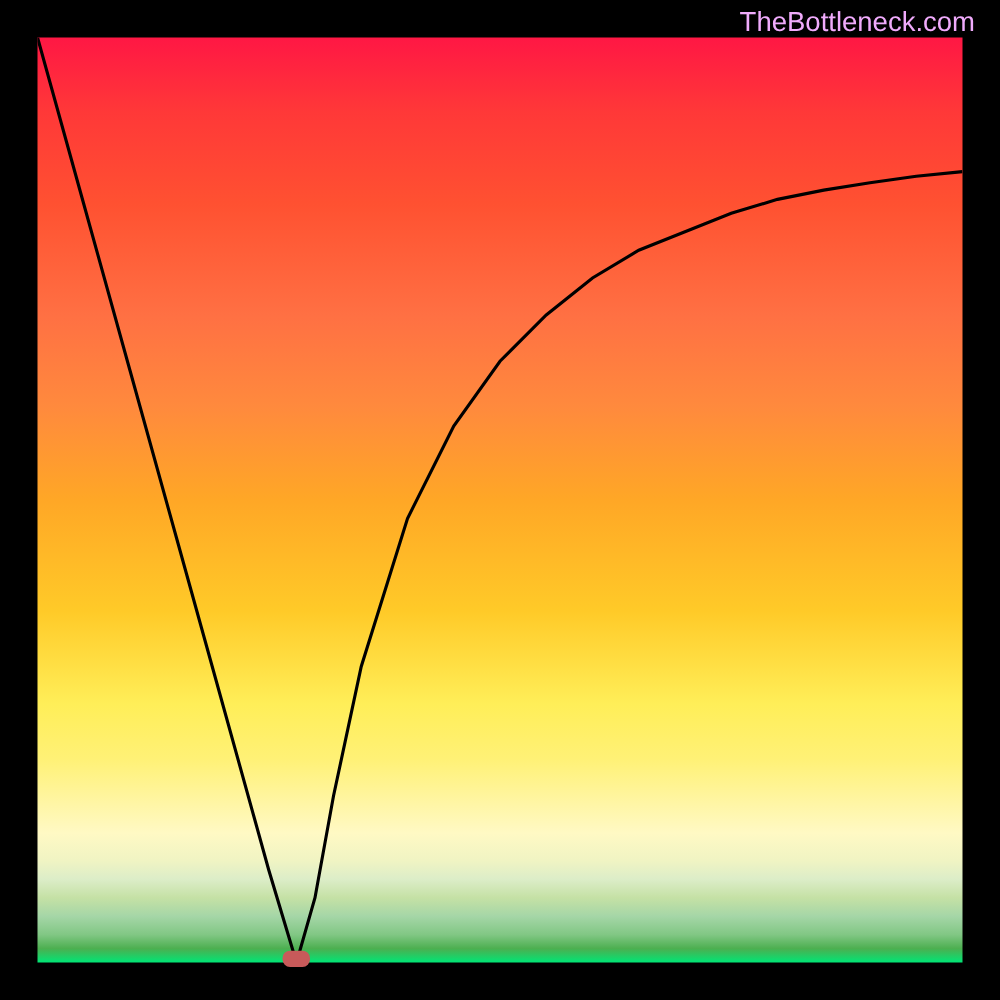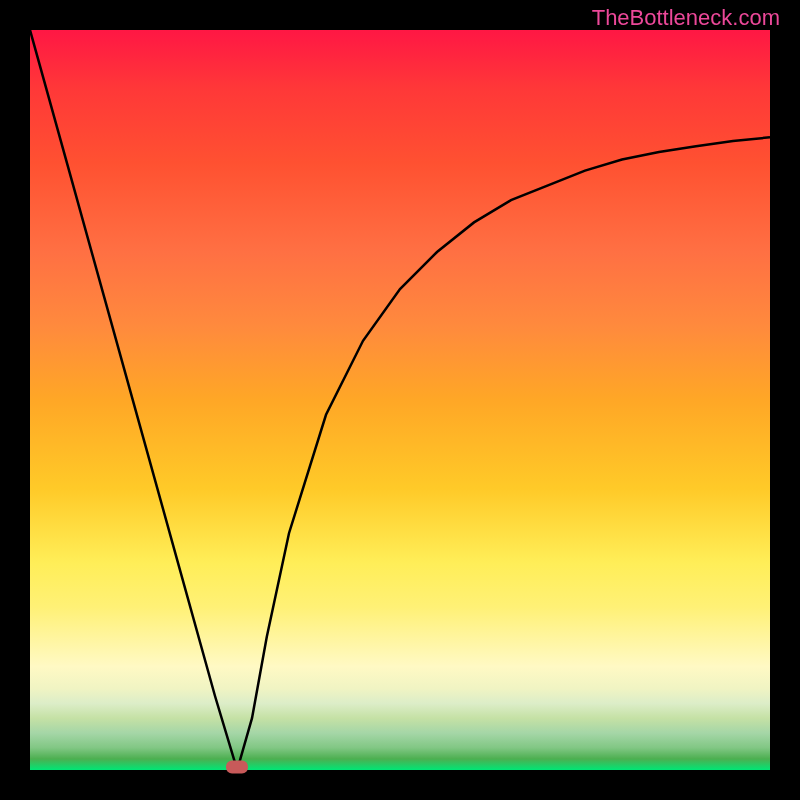--- a/index.html
+++ b/index.html
@@ -11,21 +11,21 @@
       width: 800px;
       height: 800px;
       background: #000;
       position: relative;
       font-family: Arial, sans-serif;
     }
     .watermark {
       position: absolute;
       top: 5px;
       right: 20px;
-      color: #ec4899;
+      color: #f0abfc;
       font-size: 22px;
       font-weight: normal;
       z-index: 10;
     }
     .plot-area {
       position: absolute;
       top: 30px;
       left: 30px;
       width: 740px;
       height: 740px;

